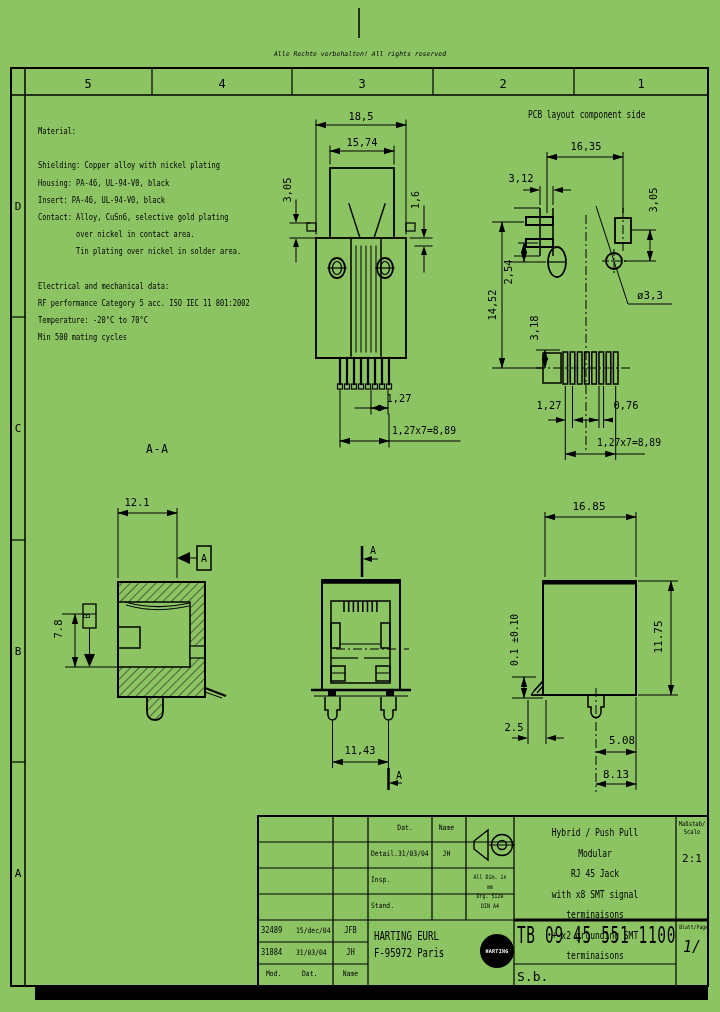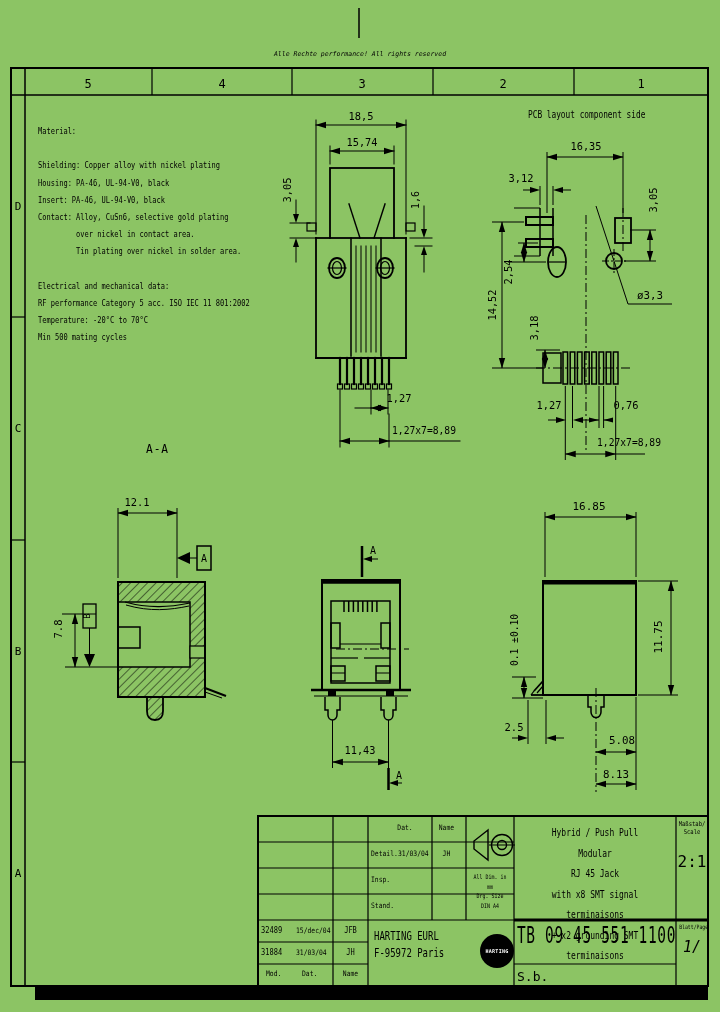--- a/index.html
+++ b/index.html
@@ -12,21 +12,21 @@
   .abs{position:absolute;}
   .txt{position:absolute;white-space:pre;transform-origin:0 0;color:#000;}
   #copyright{top:50px;left:0;width:720px;text-align:center;font-size:6.5px;font-style:italic;letter-spacing:0;}
   #notes{left:38px;top:122px;font-size:9.5px;line-height:17.2px;transform:scaleX(0.74);}
   #pcb-title{left:528px;top:109px;font-size:10px;transform:scaleX(0.78);}
   #aa-label{left:146px;top:441px;font-size:12.5px;transform:scaleX(0.9);letter-spacing:1px;}
   #tb-title{left:514px;top:822px;width:162px;text-align:center;font-size:10.5px;line-height:20.5px;white-space:pre-line;transform:scaleX(0.76);transform-origin:50% 0;}
   #part-number{left:517px;top:922px;font-size:23px;transform:scaleX(0.63);letter-spacing:1px;}
   #company{left:374px;top:928px;font-size:11.5px;line-height:17px;white-space:pre-line;transform:scaleX(0.78);}
   #scale-label{left:676px;top:820px;width:32px;text-align:center;font-size:6.5px;line-height:8px;white-space:pre-line;transform:scaleX(0.85);transform-origin:50% 0;}
-  #scale-value{left:676px;top:852px;width:32px;text-align:center;font-size:16px;}
+  #scale-value{left:676px;top:852px;width:32px;text-align:center;font-size:11px;}
   #page-label{left:676px;top:923px;width:32px;text-align:center;font-size:6px;transform:scaleX(0.8);transform-origin:50% 0;}
   #page-value{left:676px;top:938px;width:32px;text-align:center;font-size:15px;font-style:italic;}
   #proj-note{left:466px;top:872px;width:48px;text-align:center;font-size:6.2px;line-height:9.5px;white-space:pre-line;transform:scaleX(0.8);transform-origin:50% 0;}
   #sb-label{left:517px;top:969px;font-size:13px;}
   .tb-small{font-size:7.5px;transform:scaleX(0.85);}
   .tb-med{font-size:9px;transform:scaleX(0.78);}
   #logo{left:480px;top:934px;width:34px;height:34px;background:#000;border-radius:50%;display:flex;align-items:center;justify-content:center;}
   #logo span{color:#fff;font-size:5px;letter-spacing:.3px;font-weight:bold;}
   #bottom-bar{left:35px;top:987px;width:673px;height:13px;background:#000;}
   svg{position:absolute;left:0;top:0;}
@@ -364,21 +364,21 @@
   </g>
 
   <g class="ol" stroke-width="1.4">
     <path d="M488,830 L474,841 L474,849 L488,860 Z"></path>
     <circle cx="502" cy="845" r="10.5"></circle>
     <circle cx="502" cy="845" r="4.5"></circle>
     <line x1="489" y1="845" x2="515" y2="845" stroke-width="1"></line>
   </g>
 </svg>
 
-<div id="copyright" class="txt">Alle Rechte performance! All rights reserved</div>
+<div id="copyright" class="txt">Alle Rechte vorbehalten! All rights reserved</div>
 <div id="notes" class="txt">Material:
 
 Shielding: Copper alloy with nickel plating
 Housing: PA-46, UL-94-V0, black
 Insert: PA-46, UL-94-V0, black
 Contact: Alloy, CuSn6, selective gold plating
          over nickel in contact area.
          Tin plating over nickel in solder area.
 
 Electrical and mechanical data:

